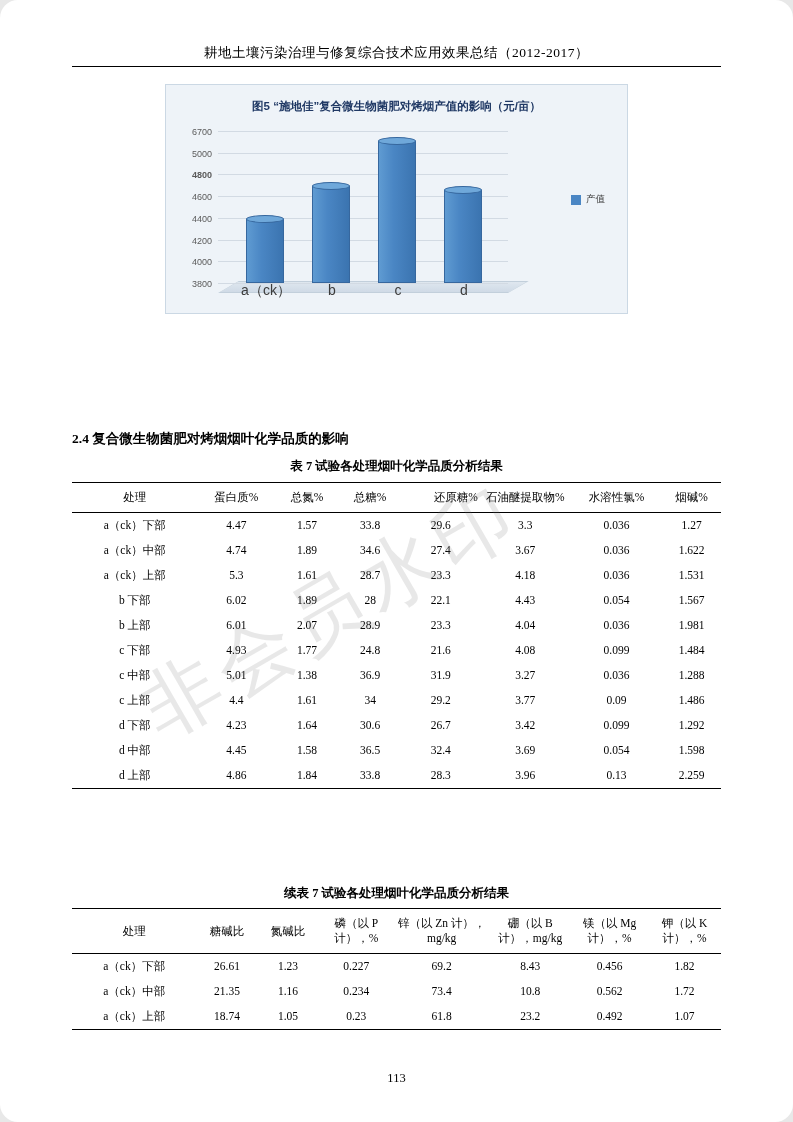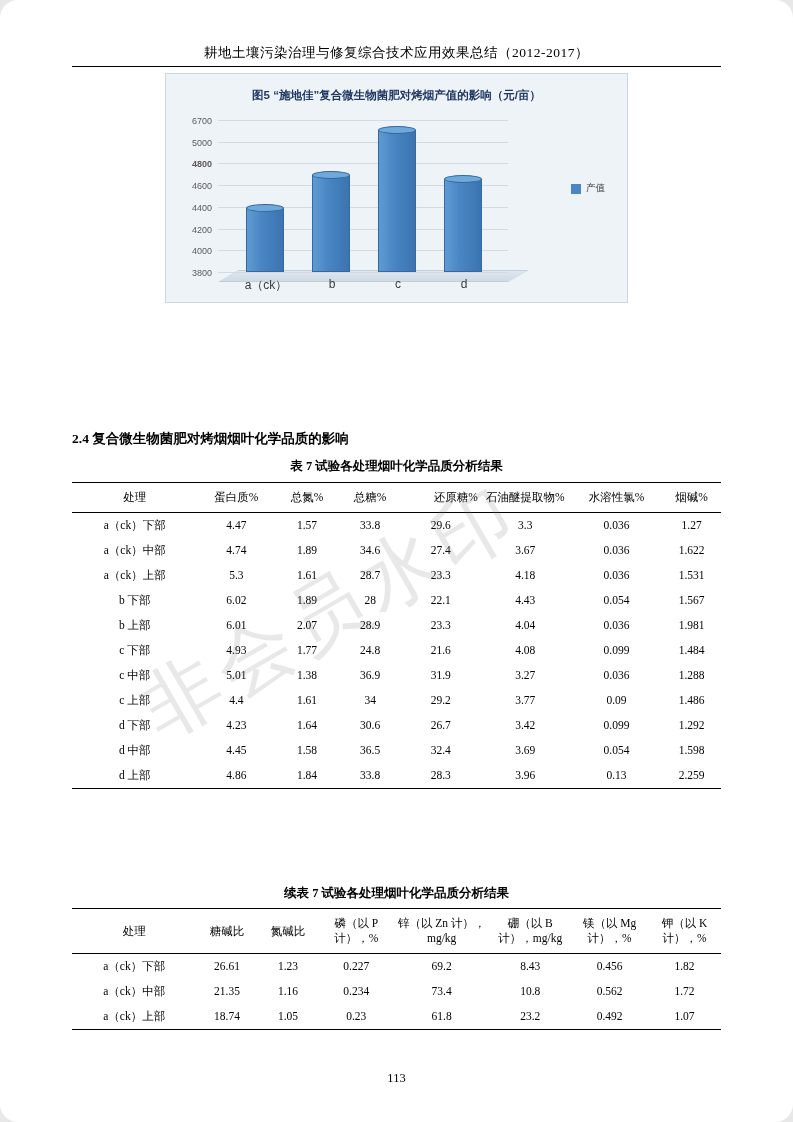--- a/index.html
+++ b/index.html
@@ -49,21 +49,21 @@
     font-family: "Liberation Serif", serif;
     letter-spacing: 6px;
     pointer-events: none;
     white-space: nowrap;
     z-index: 5;
   }
 
   
   .chart-box {
     position: absolute;
-    top: 73px;
+    top: 84px;
     left: 165px;
     width: 463px;
     height: 230px;
     background: #eef3f8;
     border: 1px solid #cbd8e4;
     box-sizing: border-box;
   }
   .chart-title {
     position: absolute;
     top: 14px;
@@ -125,24 +125,24 @@
     top: -5px;
     height: 8px;
     background: #6fa8da;
     border: 1px solid #36679e;
     border-radius: 50%;
     box-sizing: border-box;
   }
   .xlabel {
     position: absolute;
     top: 100%;
-    margin-top: 6px;
+    margin-top: 0;
     width: 60px;
     text-align: center;
-    font-size: 12px;
+    font-size: 14px;
     color: #3b3b3b;
     font-family: "Liberation Sans", sans-serif;
   }
   .legend {
     position: absolute;
     right: 22px;
     top: 108px;
     font-size: 9.5px;
     color: #3b3b3b;
     font-family: "Liberation Sans", sans-serif;

